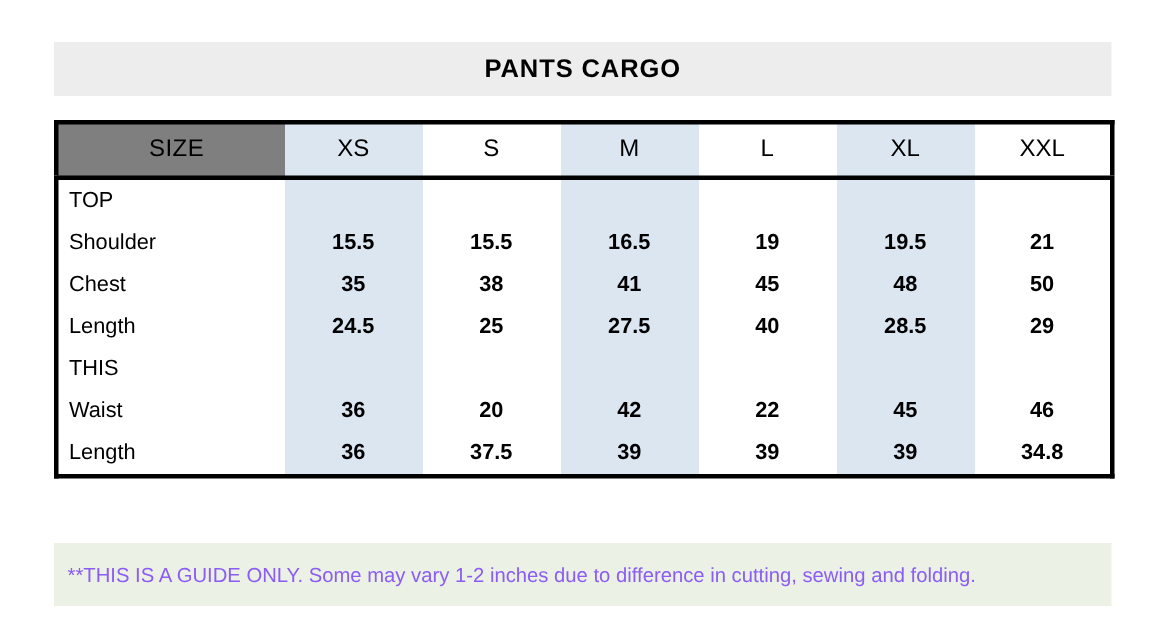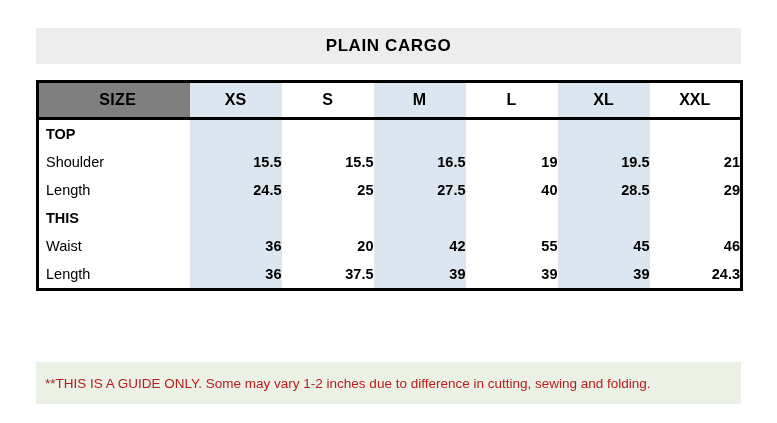--- a/index.html
+++ b/index.html
@@ -64,21 +64,21 @@
   table.size-table {
     border-top: 3px solid #000;
     border-bottom: 3px solid #000;
     border-left: 3px solid #000;
     border-right: 3px solid #000;
   }
 
   
   tr.head-row th {
     height: 34px;
-    font-weight: bold;
+    font-weight: normal;
     font-size: 16px;
     text-align: center;
     border-bottom: 3px solid #000;
   }
   th.size-label-cell {
     background: #7f7f7f;
     color: #ffffff;
     text-align: left;
     padding-left: 7px !important;
     font-size: 16px;
@@ -90,25 +90,25 @@
     background: #dce6f1;
   }
 
   td.label-cell {
     text-align: left;
     padding-left: 7px !important;
     border-right: 3px solid #000;
     font-size: 15px;
   }
   td.section-cell {
-    font-weight: bold;
+    font-weight: normal;
     font-size: 16.5px;
   }
   td.value-cell {
-    text-align: right;
+    text-align: center;
     font-weight: bold;
     font-size: 15px;
   }
   tr.row-last td {
     border-bottom: 0;
   }
 
   
   col.c-label { width: 152px; }
   col.c-val   { width: 92px;  }
@@ -119,31 +119,31 @@
     left: 36px;
     top: 362px;
     width: 705px;
     height: 42px;
     background: #ebf1e4;
     display: flex;
     align-items: center;
   }
   .note-band .note-text {
     font-size: 13.5px;
-    color: #b91c1c;
+    color: #8b5cf6;
     padding-left: 9px;
   }
 </style>
 </head>
 <body>
 
 <div class="sheet">
 
   <div class="title-band">
-    <span class="title-text">PLAIN CARGO</span>
+    <span class="title-text">PANTS CARGO</span>
   </div>
 
   <div class="table-wrap">
     <table class="size-table">
       <colgroup>
         <col class="c-label">
         <col class="c-val">
         <col class="c-val">
         <col class="c-val">
         <col class="c-val">
@@ -174,20 +174,29 @@
         <tr>
           <td class="label-cell">Shoulder</td>
           <td class="value-cell col-xs">15.5</td>
           <td class="value-cell">15.5</td>
           <td class="value-cell col-m">16.5</td>
           <td class="value-cell">19</td>
           <td class="value-cell col-xl">19.5</td>
           <td class="value-cell">21</td>
         </tr>
         <tr>
+          <td class="label-cell">Chest</td>
+          <td class="value-cell col-xs">35</td>
+          <td class="value-cell">38</td>
+          <td class="value-cell col-m">41</td>
+          <td class="value-cell">45</td>
+          <td class="value-cell col-xl">48</td>
+          <td class="value-cell">50</td>
+        </tr>
+        <tr>
           <td class="label-cell">Length</td>
           <td class="value-cell col-xs">24.5</td>
           <td class="value-cell">25</td>
           <td class="value-cell col-m">27.5</td>
           <td class="value-cell">40</td>
           <td class="value-cell col-xl">28.5</td>
           <td class="value-cell">29</td>
         </tr>
         <tr>
           <td class="label-cell section-cell">THIS</td>
@@ -196,32 +205,32 @@
           <td class="value-cell col-m"></td>
           <td class="value-cell"></td>
           <td class="value-cell col-xl"></td>
           <td class="value-cell"></td>
         </tr>
         <tr>
           <td class="label-cell">Waist</td>
           <td class="value-cell col-xs">36</td>
           <td class="value-cell">20</td>
           <td class="value-cell col-m">42</td>
-          <td class="value-cell">55</td>
+          <td class="value-cell">22</td>
           <td class="value-cell col-xl">45</td>
           <td class="value-cell">46</td>
         </tr>
         <tr class="row-last">
           <td class="label-cell">Length</td>
           <td class="value-cell col-xs">36</td>
           <td class="value-cell">37.5</td>
           <td class="value-cell col-m">39</td>
           <td class="value-cell">39</td>
           <td class="value-cell col-xl">39</td>
-          <td class="value-cell">24.3</td>
+          <td class="value-cell">34.8</td>
         </tr>
       </tbody>
     </table>
   </div>
 
   <div class="note-band">
     <span class="note-text">**THIS IS A GUIDE ONLY.  Some may vary 1-2 inches due to difference in cutting, sewing and folding.</span>
   </div>
 
 </div>

